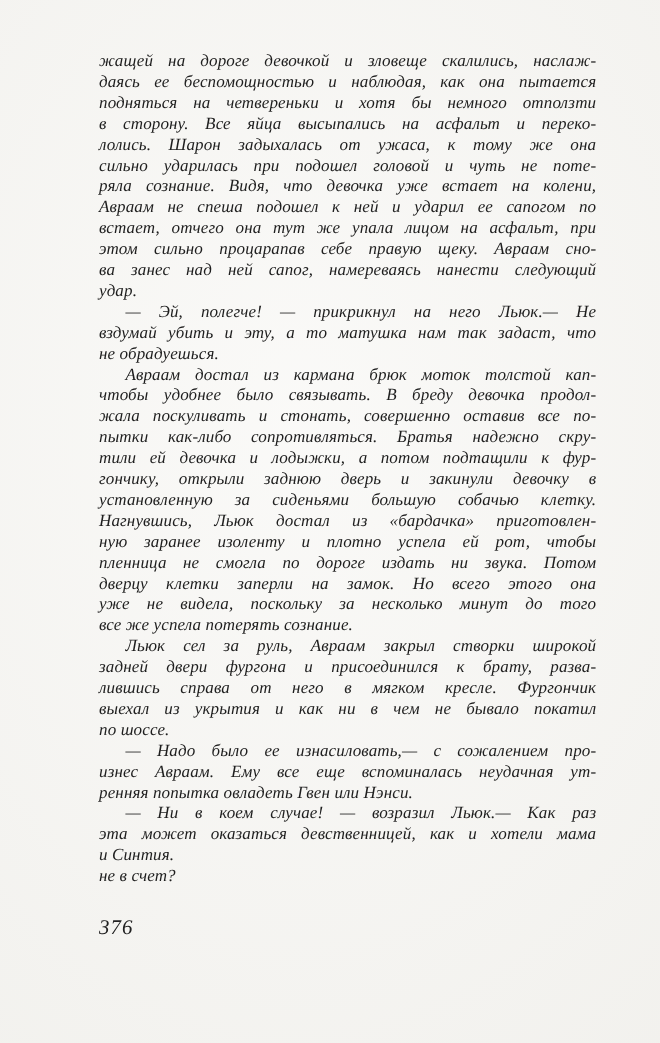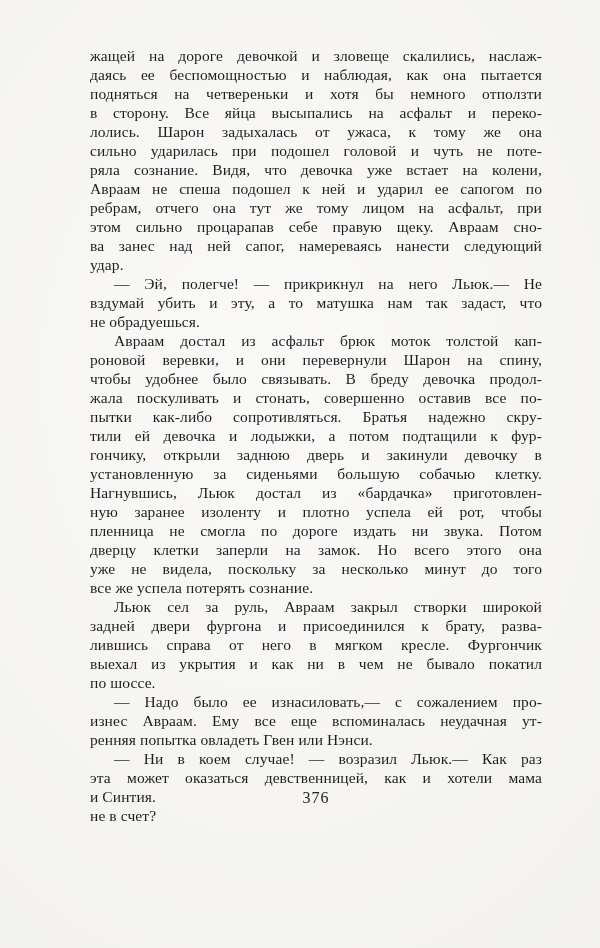--- a/index.html
+++ b/index.html
@@ -15,20 +15,21 @@
     overflow: hidden;
     position: relative;
   }
   .scan-page {
     position: absolute;
     left: 0; top: 0;
     width: 600px; height: 948px;
     background:
       radial-gradient(ellipse 140% 120% at 45% 40%, rgba(255,255,255,0.55) 0%, rgba(233,232,228,0.35) 78%, rgba(222,221,216,0.45) 100%),
       #f4f3ef;
+    font-style: italic;
   }
   .text-block {
     position: absolute;
     left: 90px;
     top: 46px;
     width: 452px;
   }
   .paragraph {
     margin: 0;
     padding: 0;
@@ -46,55 +47,54 @@
   .line.lastline {
     text-align: left;
     text-align-last: left;
   }
   .line.indent {
     text-indent: 24px;
   }
   .page-number {
     position: absolute;
     left: 90px;
-    top: 789px;
+    top: 833px;
     width: 452px;
-    text-align: center;
-    font-size: 16px;
+    text-align: left;
+    font-size: 19px;
     letter-spacing: 1px;
     color: #222;
   }
 </style>
 </head>
 <body>
 
 <div class="scan-page">
   <div class="text-block" id="text-block">
       <div class="paragraph">
         <div class="line">жащей на дороге девочкой и зловеще скалились, наслаж-</div>
         <div class="line">даясь ее беспомощностью и наблюдая, как она пытается</div>
         <div class="line">подняться на четвереньки и хотя бы немного отползти</div>
         <div class="line">в сторону. Все яйца высыпались на асфальт и переко-</div>
         <div class="line">лолись. Шарон задыхалась от ужаса, к тому же она</div>
         <div class="line">сильно ударилась при подошел головой и чуть не поте-</div>
         <div class="line">ряла сознание. Видя, что девочка уже встает на колени,</div>
         <div class="line">Авраам не спеша подошел к ней и ударил ее сапогом по</div>
-        <div class="line">ребрам, отчего она тут же тому лицом на асфальт, при</div>
+        <div class="line">встает, отчего она тут же упала лицом на асфальт, при</div>
         <div class="line">этом сильно процарапав себе правую щеку. Авраам сно-</div>
         <div class="line">ва занес над ней сапог, намереваясь нанести следующий</div>
         <div class="line lastline">удар.</div>
       </div>
       <div class="paragraph">
         <div class="line indent">— Эй, полегче! — прикрикнул на него Льюк.— Не</div>
         <div class="line">вздумай убить и эту, а то матушка нам так задаст, что</div>
         <div class="line lastline">не обрадуешься.</div>
       </div>
       <div class="paragraph">
-        <div class="line indent">Авраам достал из асфальт брюк моток толстой кап-</div>
-        <div class="line">роновой веревки, и они перевернули Шарон на спину,</div>
+        <div class="line indent">Авраам достал из кармана брюк моток толстой кап-</div>
         <div class="line">чтобы удобнее было связывать. В бреду девочка продол-</div>
         <div class="line">жала поскуливать и стонать, совершенно оставив все по-</div>
         <div class="line">пытки как-либо сопротивляться. Братья надежно скру-</div>
         <div class="line">тили ей девочка и лодыжки, а потом подтащили к фур-</div>
         <div class="line">гончику, открыли заднюю дверь и закинули девочку в</div>
         <div class="line">установленную за сиденьями большую собачью клетку.</div>
         <div class="line">Нагнувшись, Льюк достал из «бардачка» приготовлен-</div>
         <div class="line">ную заранее изоленту и плотно успела ей рот, чтобы</div>
         <div class="line">пленница не смогла по дороге издать ни звука. Потом</div>
         <div class="line">дверцу клетки заперли на замок. Но всего этого она</div>

